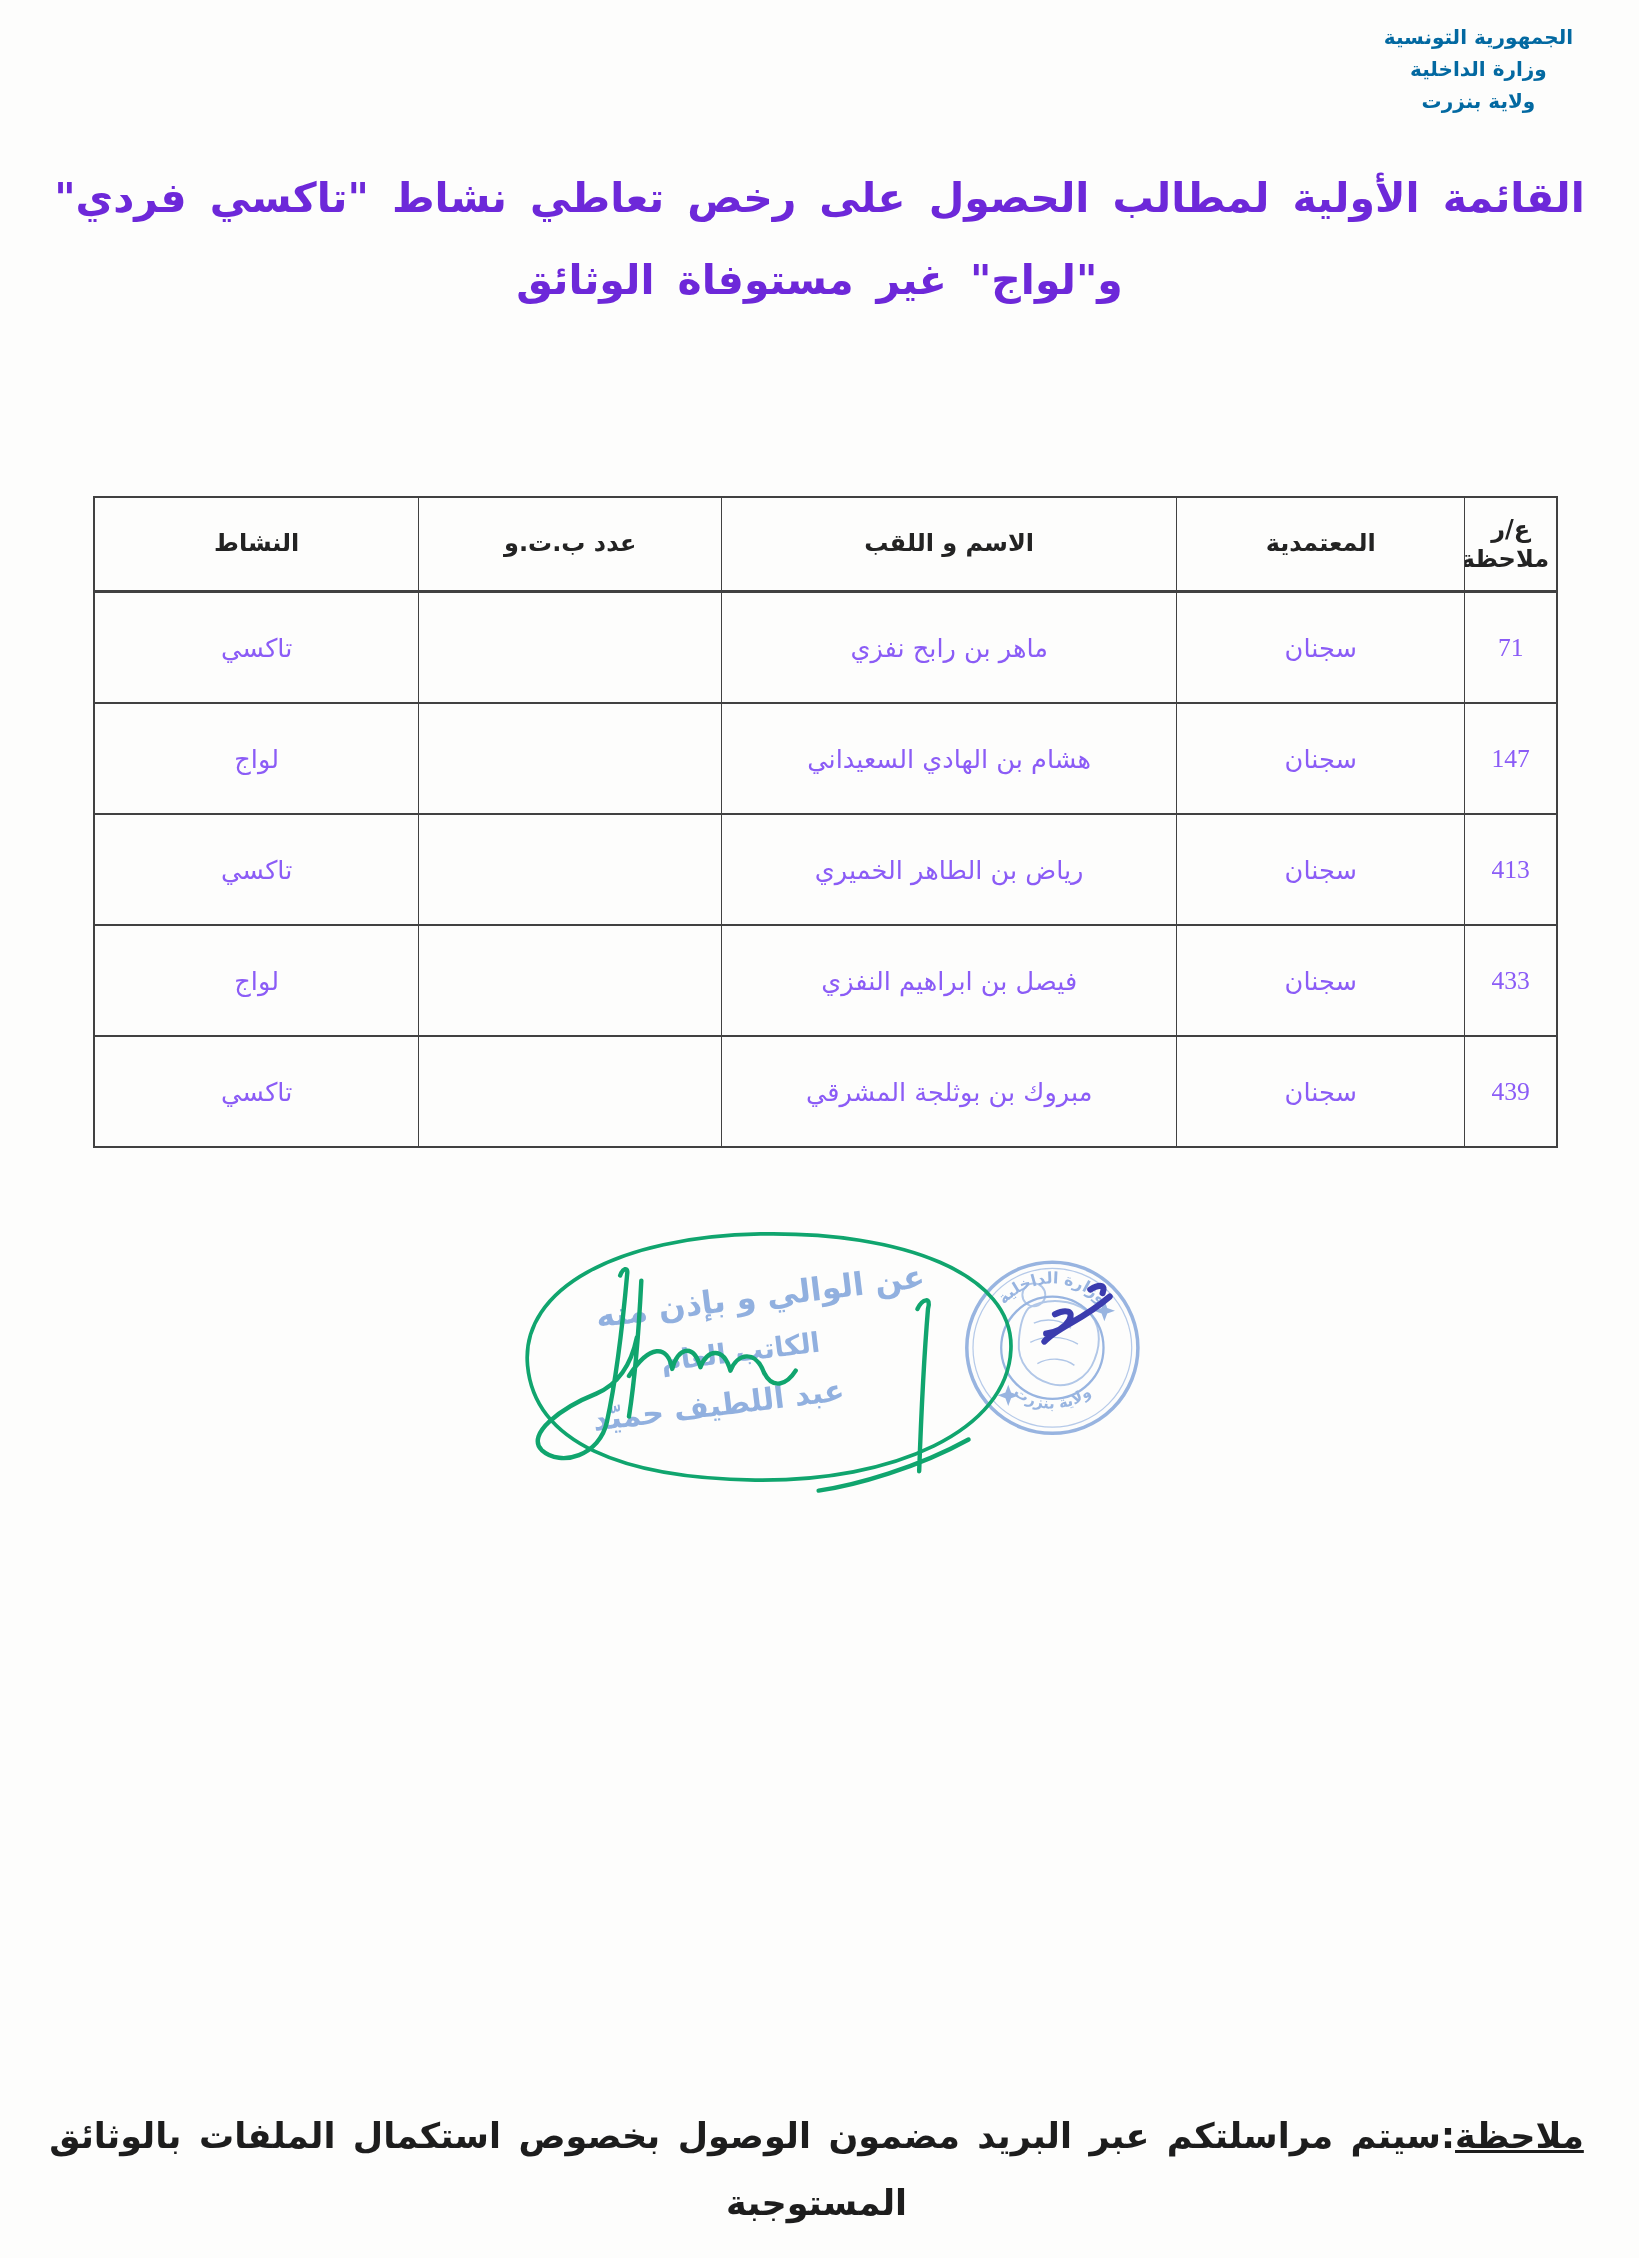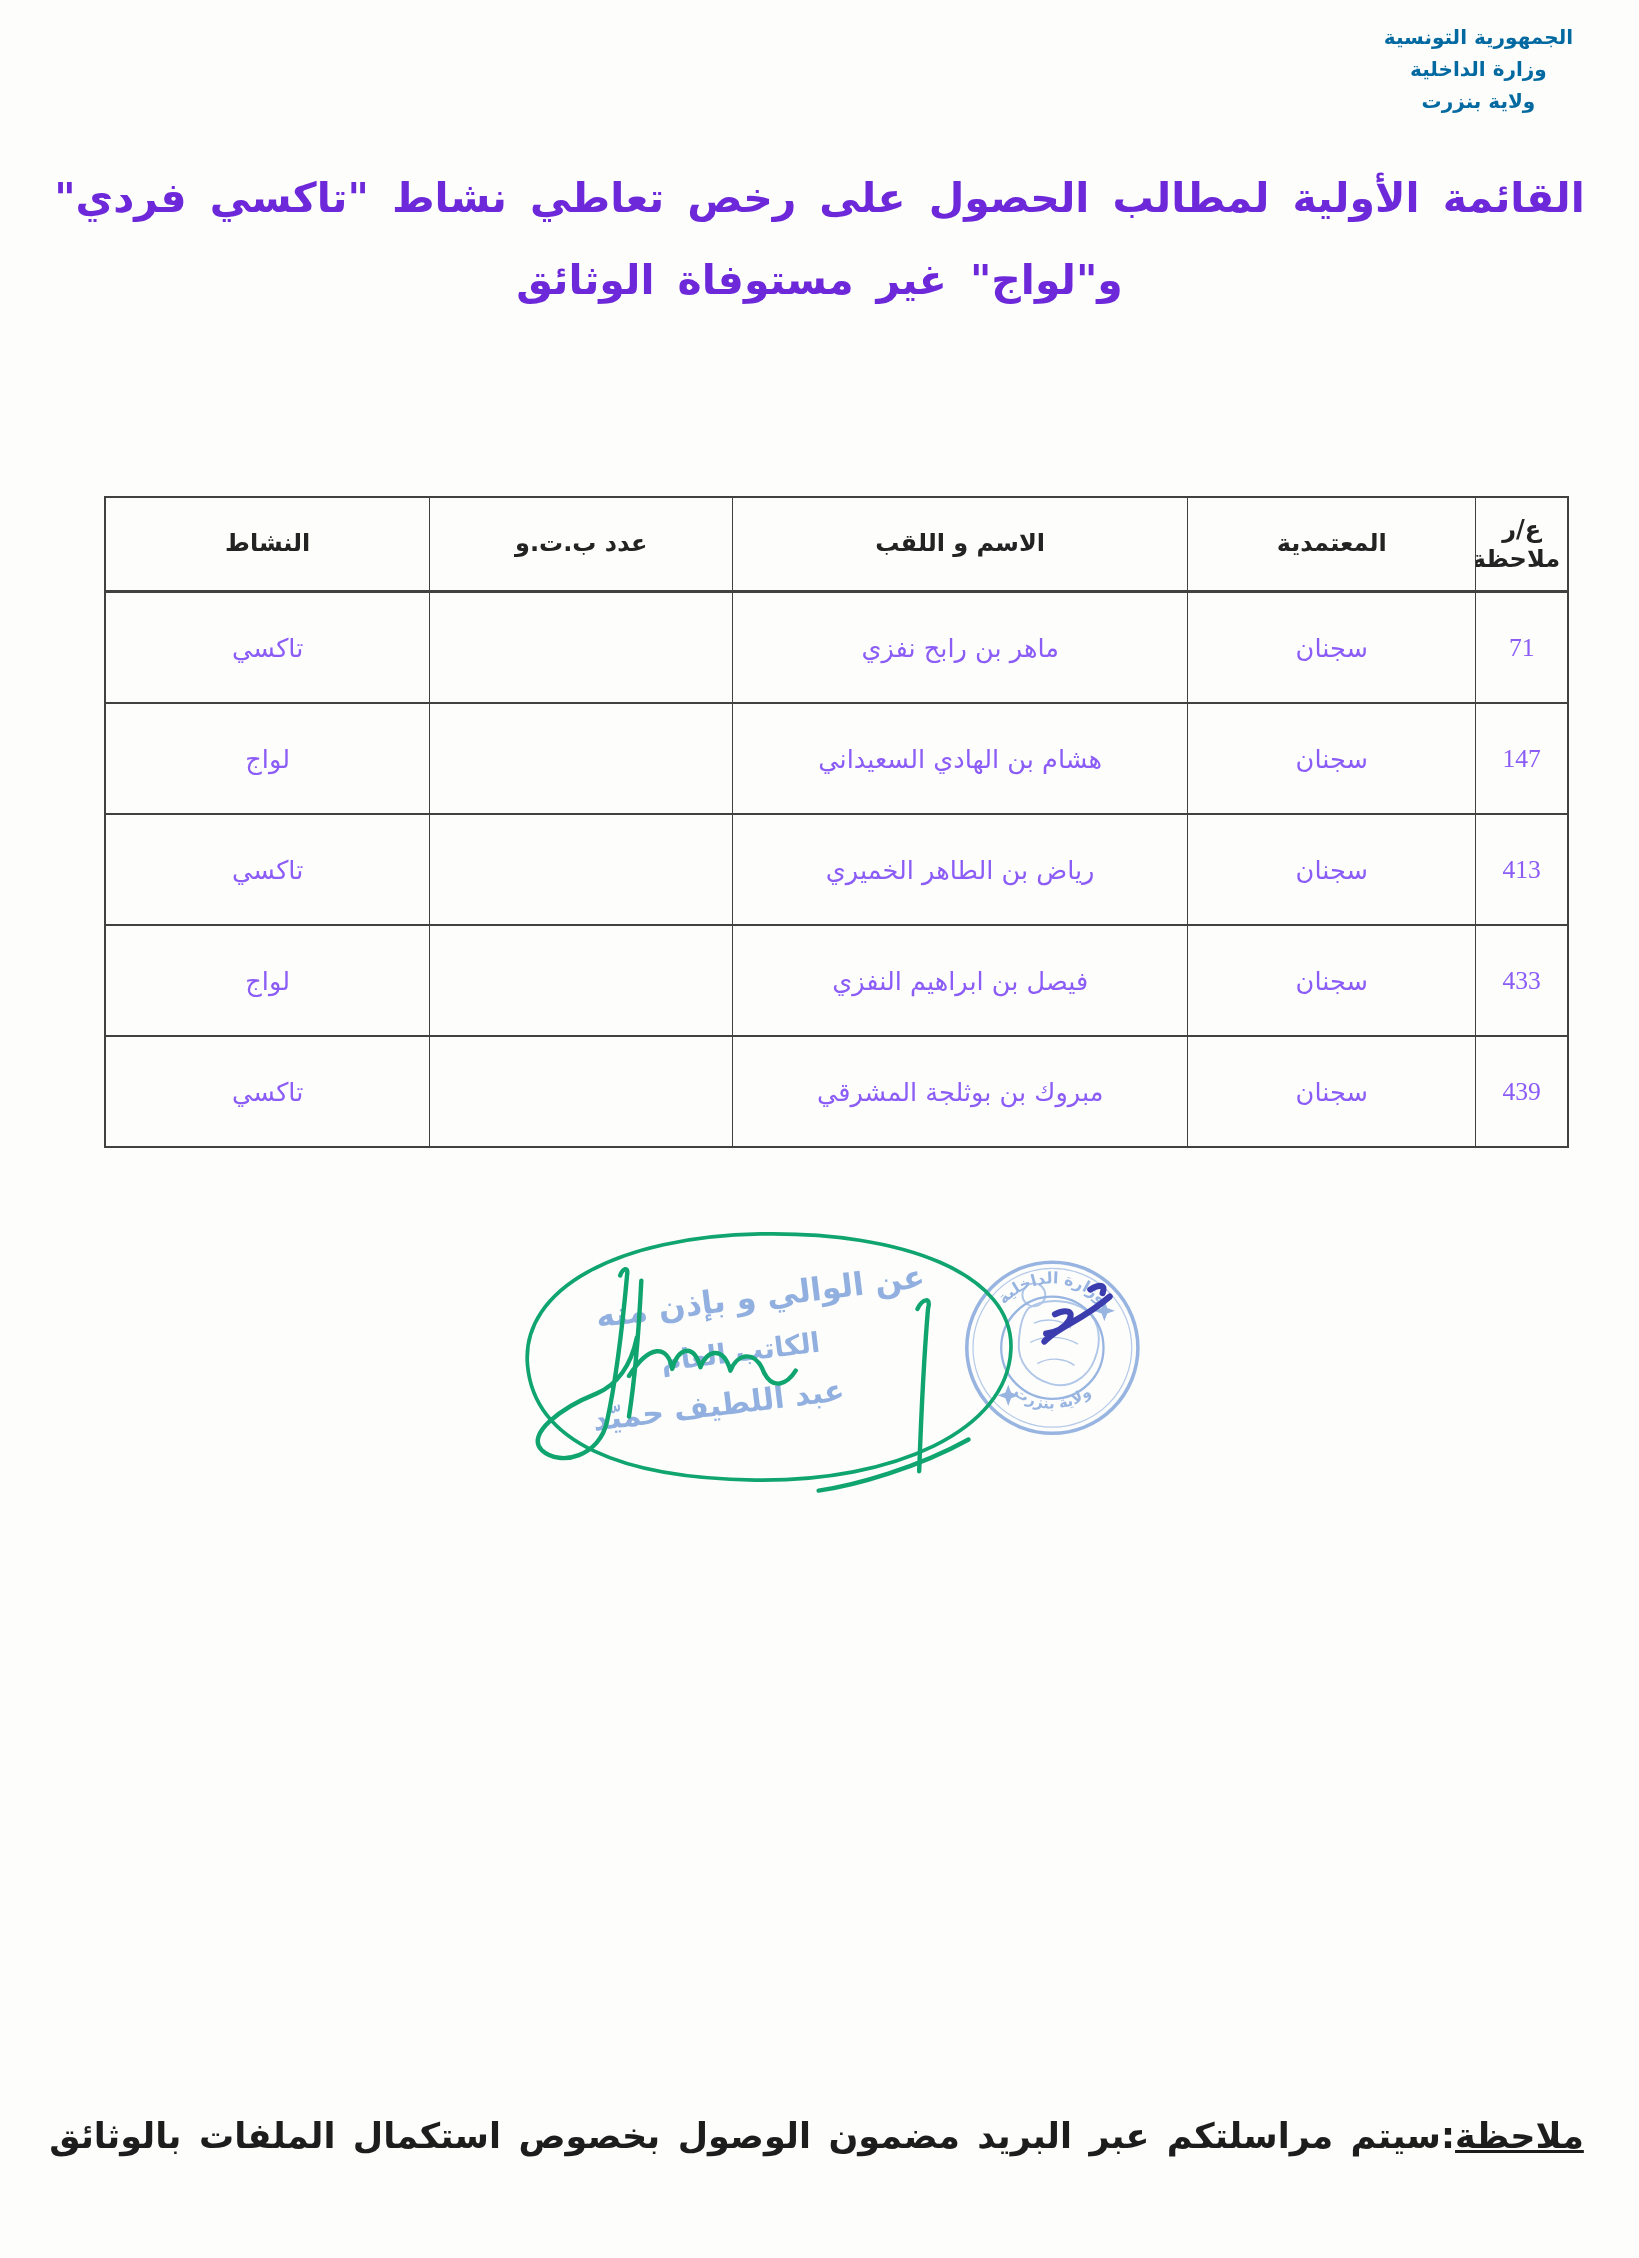--- a/index.html
+++ b/index.html
@@ -27,21 +27,21 @@
     color:#0369a1;
   }
   
   .doc-title{
     position:absolute;top:157px;left:26.5px;right:26.5px;
     text-align:center;font-weight:bold;font-size:41px;line-height:2.0;
     letter-spacing:0px;word-spacing:8.8px;color:#6d28d9;margin:0;
   }
   
   .data-table{
-    position:absolute;top:496px;right:70px;width:1465px;
+    position:absolute;top:496px;right:81px;width:1465px;
     border-collapse:collapse;table-layout:fixed;
     border:2.6px solid var(--border);
   }
   .data-table th,.data-table td{
     border:1.8px solid var(--border);
     border-top-width:2.6px;border-bottom-width:2.6px;
     text-align:center;vertical-align:middle;
     padding:0 7px;overflow:hidden;
   }
   .data-table th{height:92px;font-weight:bold;font-size:24px;line-height:1.3;color:#232323;}
@@ -184,16 +184,17 @@
 
     <g>
       <path class="init-stroke" stroke-width="7" d="M 1258,1470 C 1244,1482 1228,1492 1214,1500 C 1200,1508 1190,1514 1184,1521
                M 1236,1462 C 1246,1456 1254,1456 1250,1466
                M 1196,1490 C 1208,1484 1218,1486 1212,1497 C 1206,1507 1194,1511 1186,1512"></path>
     </g>
   </svg>
 
   <div class="note">
     <div><span class="note-label">ملاحظة</span><span>:سيتم مراسلتكم عبر البريد مضمون الوصول بخصوص استكمال الملفات بالوثائق</span></div>
+    <div>المستوجبة</div>
   </div>
 
 </div>
 
 
 </body></html>

